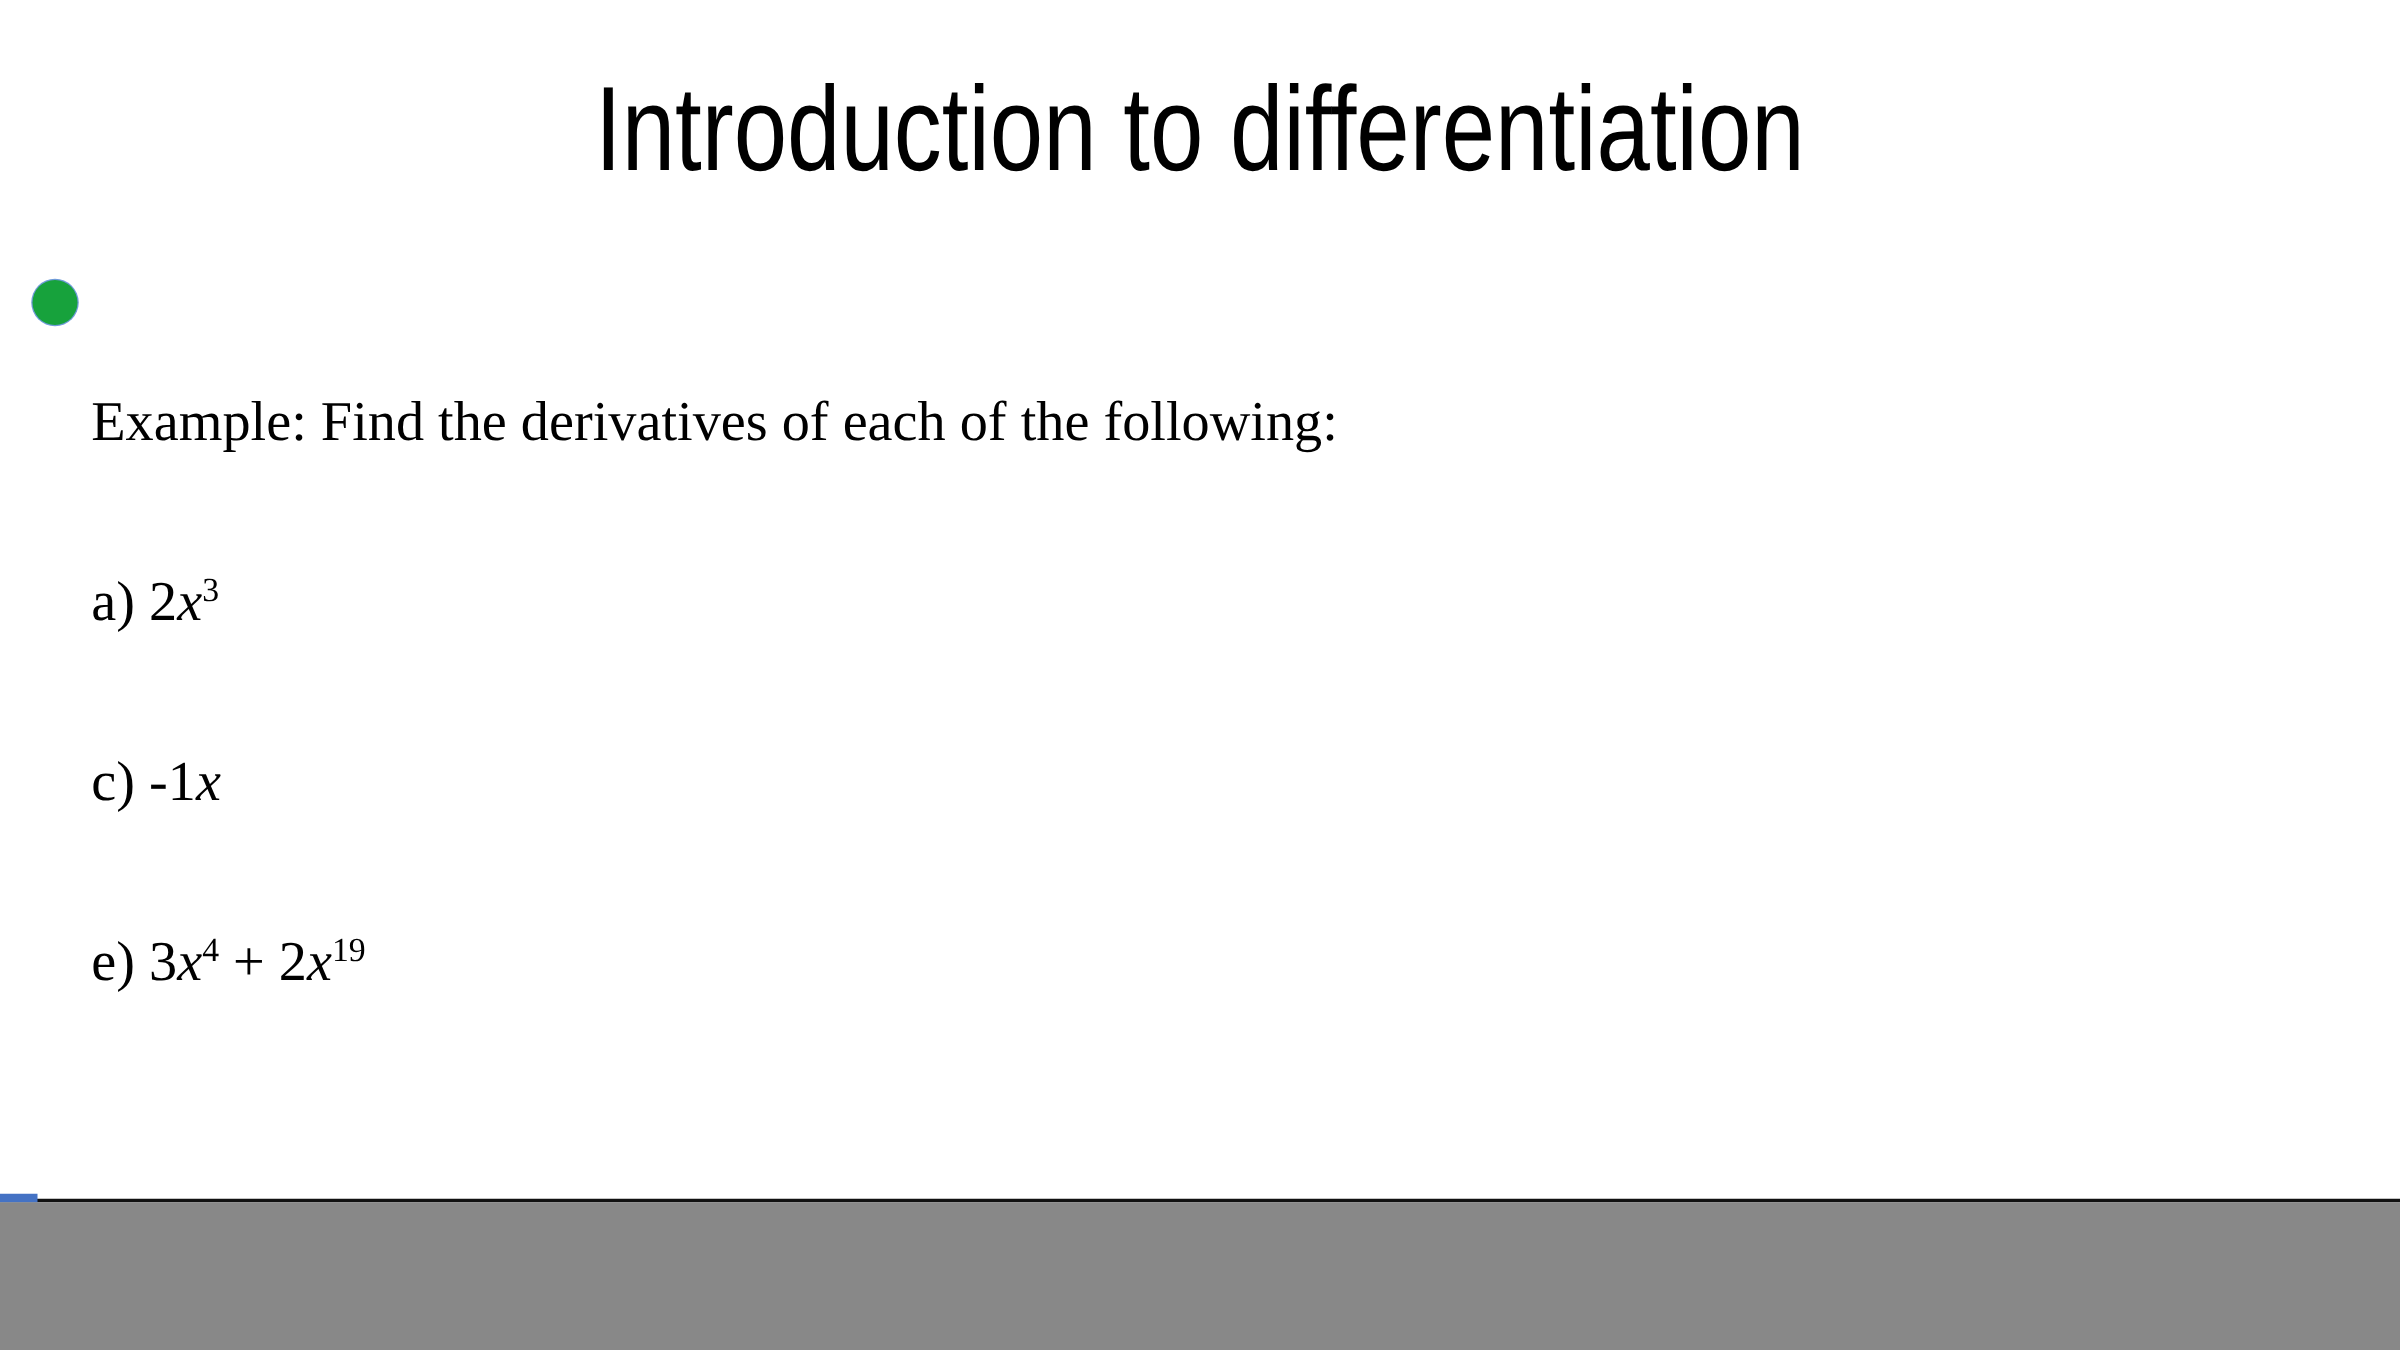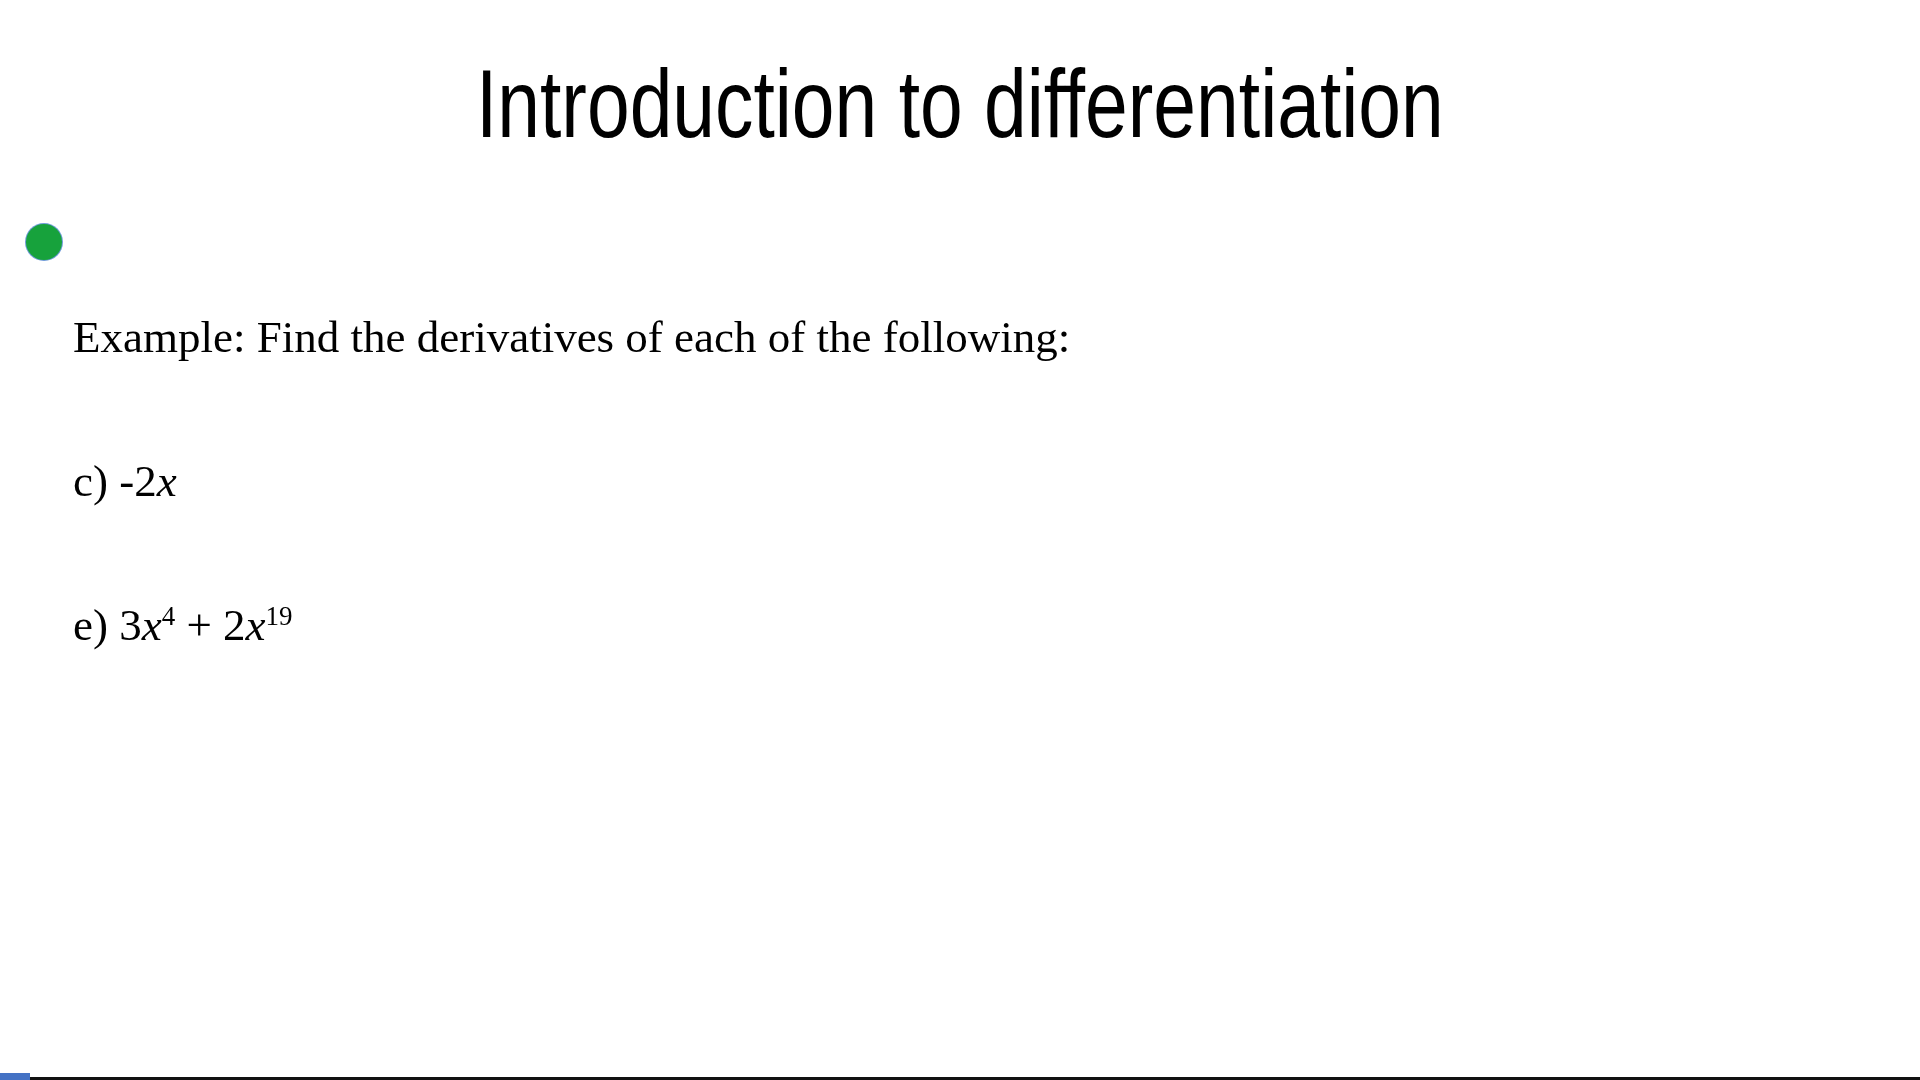--- a/index.html
+++ b/index.html
@@ -1,18 +1,18 @@
 <!DOCTYPE html>
 <html><head>
 <meta charset="utf-8">
 <style>
   html,body{margin:0;padding:0;background:#888;}
   .slide{
     position:relative;
-    width:1920px;height:1080px;
+    width:1920px;height:962px;
     background:#ffffff;
     overflow:hidden;
     font-family:"Liberation Serif", serif;
     color:#000;
   }
   .title-wrap{
     position:absolute;
     left:0;top:52px;width:1920px;
     text-align:center;
   }
@@ -73,21 +73,22 @@
 <div class="slide">
 
   <div class="title-wrap">
     <div class="title">Introduction to differentiation</div>
   </div>
 
   <div class="bullet" style="background: rgb(23, 162, 60);"></div>
 
   <div class="content">
     <div class="line"><span class="ans"><span>Example: Find the derivatives of each of the following:</span></span></div>
-    <div class="line"><span class="ans"><span>c) -2</span><span class="it">x</span></span></div>
+    <div class="line"><span class="ans"><span>a) 2</span><span class="it">x</span><sup>3</sup></span></div>
+    <div class="line"><span class="ans"><span>c) -1</span><span class="it">x</span></span></div>
     <div class="line"><span class="ans"><span>e) 3</span><span class="it">x</span><sup>4</sup><span> + 2</span><span class="it">x</span><sup>19</sup></span></div>
     
     
     
     
     
     
     
     
     

